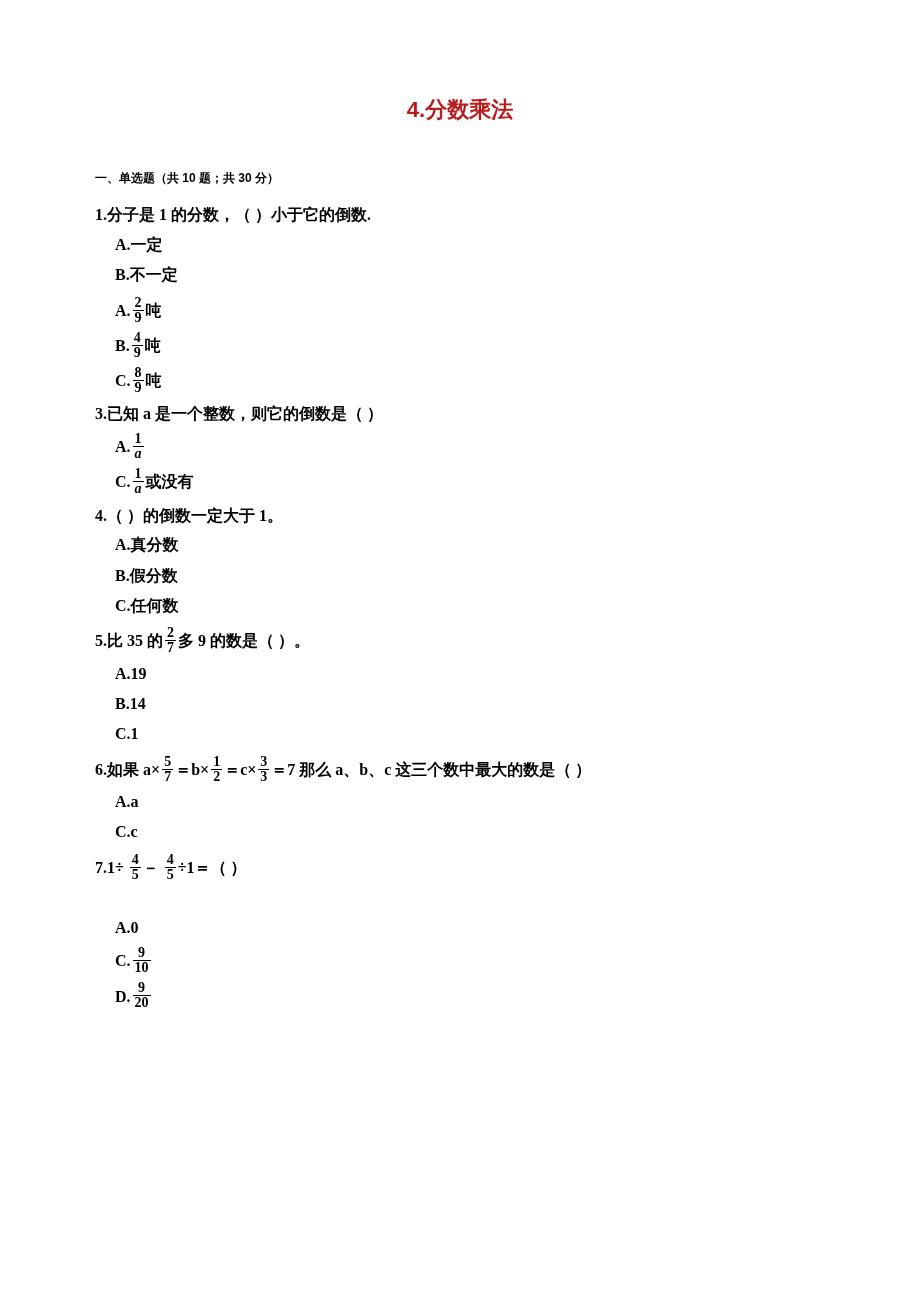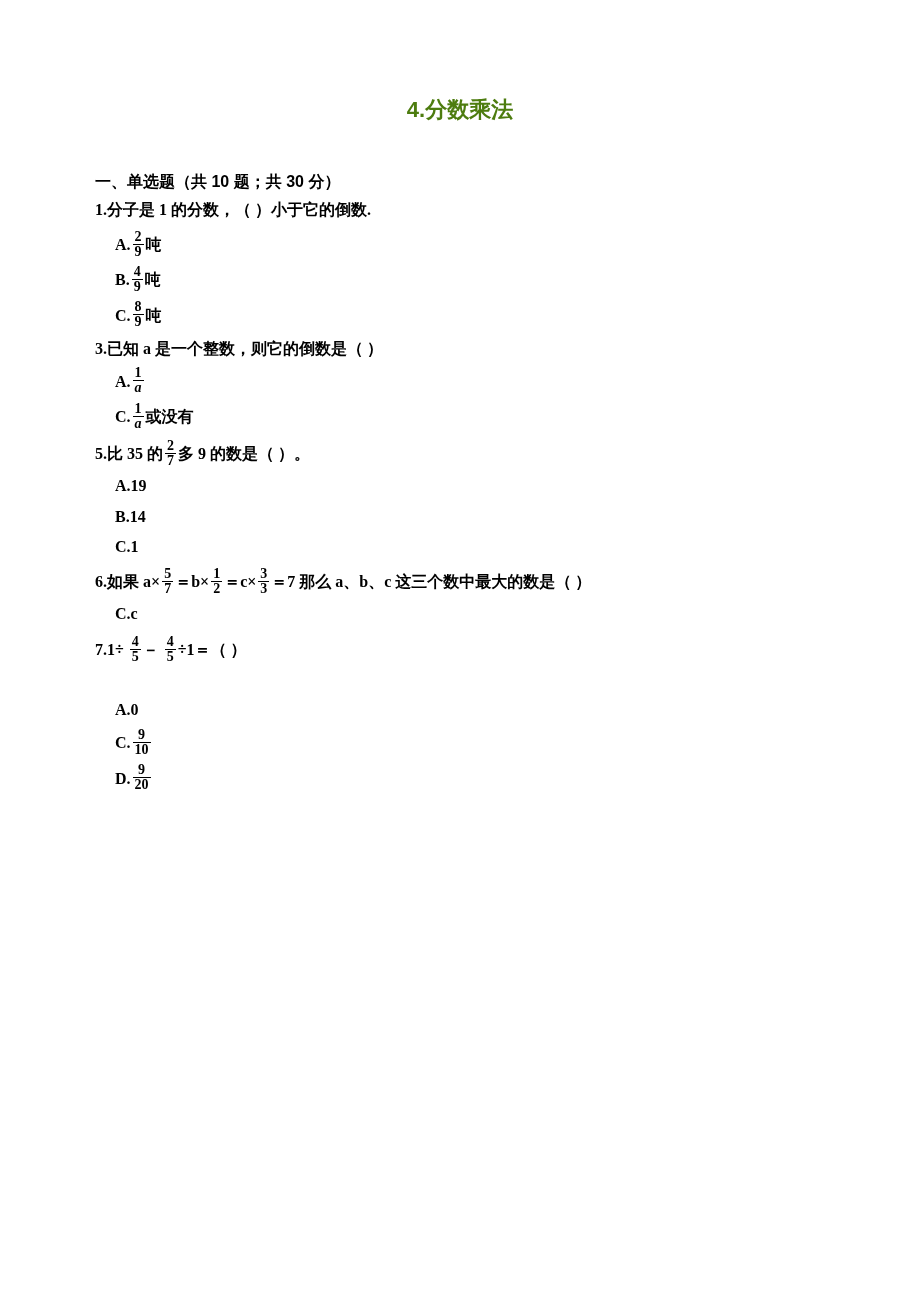--- a/index.html
+++ b/index.html
@@ -12,30 +12,30 @@
       min-height: 1302px;
       background: white;
       font-family: "SimSun", "宋体", serif;
       font-size: 16px;
       color: #000;
       padding: 90px 95px 60px 95px;
       line-height: 1.8;
     }
     .title {
       text-align: center;
-      color: #4d7c0f;
+      color: #b91c1c;
       font-size: 22px;
       font-weight: bold;
       margin-bottom: 38px;
       font-family: "SimHei", "黑体", sans-serif;
     }
     .section-header {
       font-weight: bold;
-      font-size: 16px;
-      margin-bottom: 0;
+      font-size: 12px;
+      margin-bottom: 12px;
       font-family: "SimHei", "黑体", sans-serif;
     }
     .question {
       margin-bottom: 2px;
       font-weight: bold;
     }
     .options {
       padding-left: 20px;
     }
     .option {
@@ -71,20 +71,22 @@
 </head>
 <body>
 
 <div class="title">4.分数乘法</div>
 
 <div class="section-header">一、单选题（共 10 题；共 30 分）</div>
 
 <div class="question">
   <div>1.分子是 1 的分数，（   ）小于它的倒数.</div>
   <div class="options">
+    <div class="option">A.一定</div>
+    <div class="option">B.不一定</div>
   </div>
 </div>
 
 <div class="question">
   <div class="options">
     <div class="option q-line">
       <span>A.</span><span class="fraction"><span class="num">2</span><span class="den">9</span></span><span>吨</span>
     </div>
     <div class="option q-line">
       <span>B.</span><span class="fraction"><span class="num">4</span><span class="den">9</span></span><span>吨</span>
@@ -101,38 +103,45 @@
     <div class="option q-line">
       <span>A.</span><span class="fraction"><span class="num">1</span><span class="den italic-a">a</span></span>
     </div>
     <div class="option q-line">
       <span>C.</span><span class="fraction"><span class="num">1</span><span class="den italic-a">a</span></span><span>或没有</span>
     </div>
   </div>
 </div>
 
 <div class="question">
+  <div>4.（            ）的倒数一定大于 1。</div>
+  <div class="options">
+    <div class="option">A.真分数</div>
+    <div class="option">B.假分数</div>
+    <div class="option">C.任何数</div>
+  </div>
 </div>
 
 <div class="question">
   <div class="q-line">
     <span>5.比 35 的</span><span class="fraction"><span class="num">2</span><span class="den">7</span></span><span>多 9 的数是（            ）。</span>
   </div>
   <div class="options">
     <div class="option">A.19</div>
     <div class="option">B.14</div>
     <div class="option">C.1</div>
   </div>
 </div>
 
 <div class="question">
   <div class="q-line">
     <span>6.如果 a×</span><span class="fraction"><span class="num">5</span><span class="den">7</span></span><span>＝b×</span><span class="fraction"><span class="num">1</span><span class="den">2</span></span><span>＝c×</span><span class="fraction"><span class="num">3</span><span class="den">3</span></span><span>＝7 那么 a、b、c 这三个数中最大的数是（    ）</span>
   </div>
   <div class="options">
+    <div class="option">A.a</div>
     <div class="option">C.c</div>
   </div>
 </div>
 
 <div class="question">
   <div class="q-line">
     <span>7.1÷ </span><span class="fraction"><span class="num">4</span><span class="den">5</span></span><span>－ </span><span class="fraction"><span class="num">4</span><span class="den">5</span></span><span>÷1＝（   ）</span>
   </div>
   <div style="height:28px;"></div>
   <div class="options">

